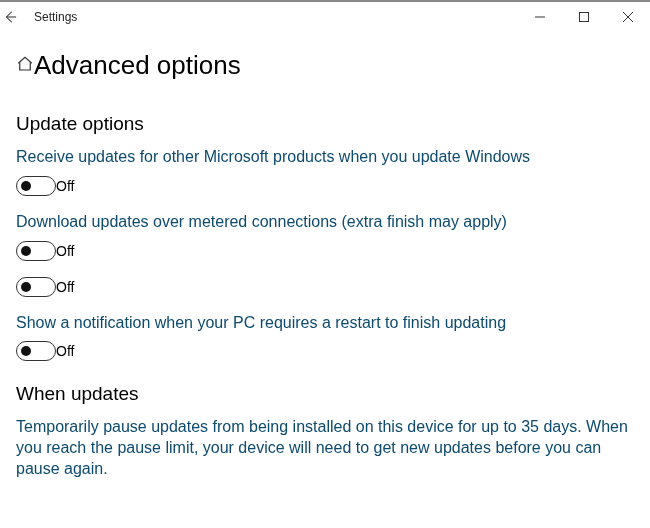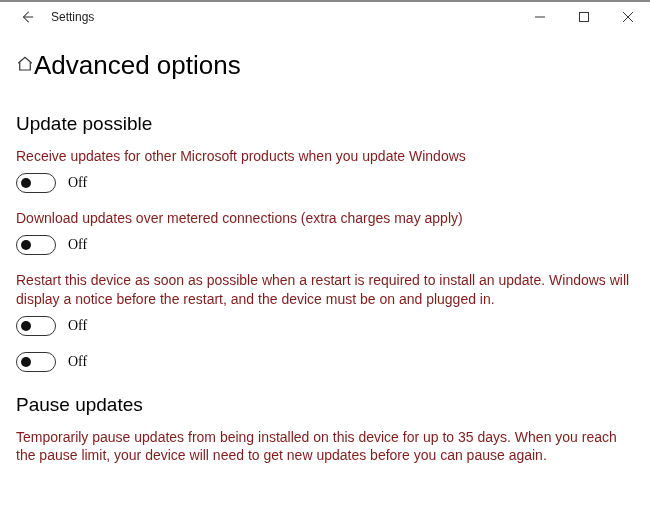--- a/index.html
+++ b/index.html
@@ -15,21 +15,21 @@
     .titlebar {
       height: 32px;
       display: flex;
       align-items: center;
       border-top: 2px solid #888;
     }
     .tb-left {
       display: flex;
       align-items: center;
       gap: 14px;
-      padding-left: 17px;
+      padding-left: 0;
     }
     .tb-back {
       width: 20px; height: 20px;
       display:flex; align-items:center; justify-content:center;
       font-size: 15px;
       color:#333;
     }
     .tb-title {
       font-size: 12px;
       color: #222;
@@ -57,31 +57,29 @@
     .content {
       padding: 0 16px;
     }
     .section-title {
       font-size: 19px;
       font-weight: 500;
       margin-top: 22px;
       margin-bottom: 12px;
     }
     .desc {
-      font-size: 14px;
-      color: #7f1d1d;
+      font-size: 16px;
+      color: #0c4a6e;
       margin-bottom: 8px;
       line-height: 1.3;
     }
     .toggle-row {
       display:flex;
       align-items:center;
-      gap: 12px;
       margin-bottom: 16px;
-      font-family: Liberation Serif, serif;
     }
     .toggle {
       width: 40px;
       height: 20px;
       border: 1px solid #333;
       border-radius: 10px;
       position: relative;
       background: #fff;
     }
     .toggle-knob {
@@ -134,50 +132,50 @@
     <svg viewBox="0 0 24 24">
         <path d="M3 11 L12 3 L21 11" stroke="#333" stroke-width="1.6" fill="none"></path>
         <path d="M5 10 V20 H19 V10" stroke="#333" stroke-width="1.6" fill="none"></path>
       </svg>
   </div>
   <div class="page-title">Advanced options</div>
 </div>
 
 <div class="content">
 
-  <div class="section-title">Update possible</div>
+  <div class="section-title">Update options</div>
 
   <div class="desc">Receive updates for other Microsoft products when you update Windows</div>
   <div class="toggle-row">
     <div class="toggle">
         <div class="toggle-knob"></div>
       </div>
     <div class="toggle-label">Off</div>
   </div>
 
-  <div class="desc">Download updates over metered connections (extra charges may apply)</div>
+  <div class="desc">Download updates over metered connections (extra finish may apply)</div>
   <div class="toggle-row">
     <div class="toggle">
         <div class="toggle-knob"></div>
       </div>
     <div class="toggle-label">Off</div>
   </div>
 
-  <div class="desc">Restart this device as soon as possible when a restart is required to install an update. Windows will display a notice before the restart, and the device must be on and plugged in.</div>
   <div class="toggle-row">
     <div class="toggle">
         <div class="toggle-knob"></div>
       </div>
     <div class="toggle-label">Off</div>
   </div>
 
 
+  <div class="desc">Show a notification when your PC requires a restart to finish updating</div>
   <div class="toggle-row">
     <div class="toggle">
         <div class="toggle-knob"></div>
       </div>
     <div class="toggle-label">Off</div>
   </div>
 
-  <div class="section-title">Pause updates</div>
+  <div class="section-title">When updates</div>
   <div class="desc">Temporarily pause updates from being installed on this device for up to 35 days. When you reach the pause limit, your device will need to get new updates before you can pause again.</div>
 
 </div>
 
 </body></html>

